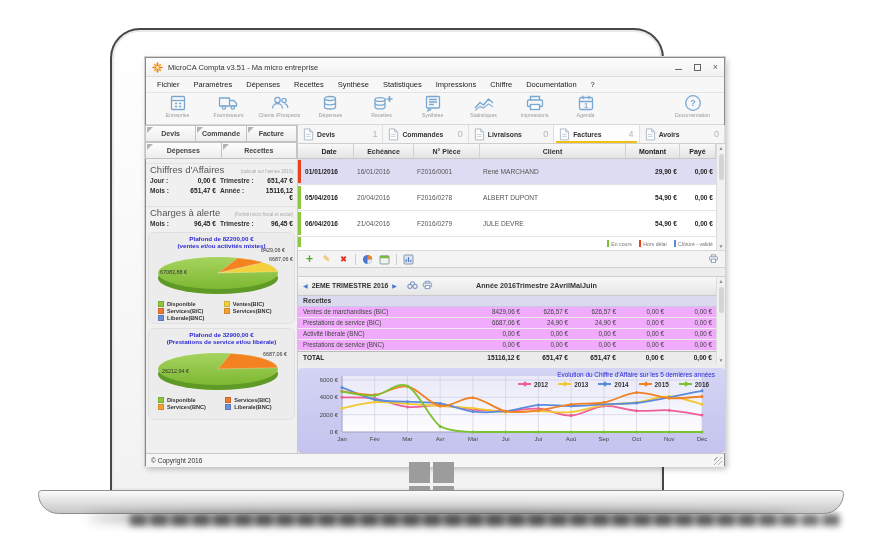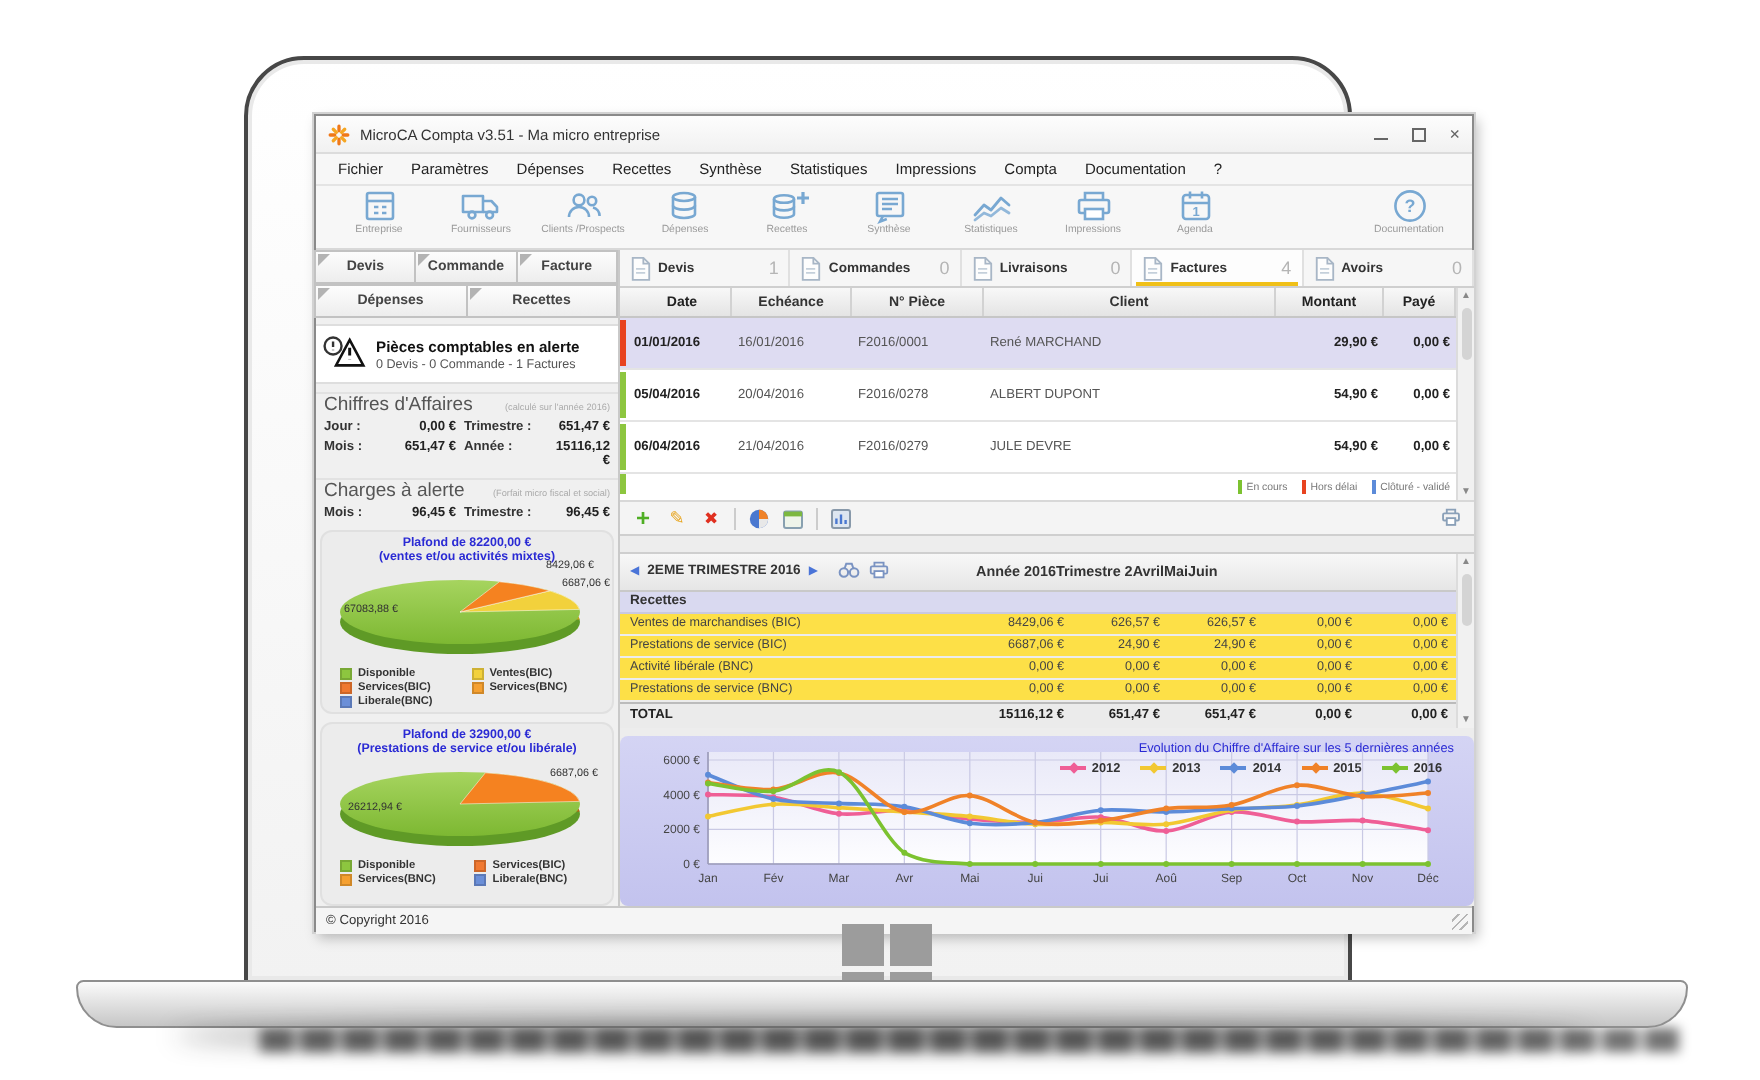--- a/index.html
+++ b/index.html
@@ -2,21 +2,21 @@
 <html><head>
 <meta charset="utf-8">
 <style>
   * { box-sizing: border-box; margin: 0; padding: 0; }
   html,body { width:880px; height:540px; }
   body { font-family:"Liberation Sans","DejaVu Sans",sans-serif; background:#ffffff; position:relative; overflow:hidden; }
 
   .stage { position:absolute; inset:0; }
 
   
-  .laptop-body { position:absolute; left:122px; top:28px; width:554px; height:464px;
+  .laptop-body { position:absolute; left:110px; top:28px; width:554px; height:464px;
     background:linear-gradient(#ffffff,#f2f2f2); border:2px solid #474747;
     border-radius:30px 30px 0 0; box-shadow:inset 0 0 0 2px #e9e9e9;text-decoration:underline; }
   .laptop-base { position:absolute; left:38px; top:490px; width:806px; height:24px;
     background:linear-gradient(#fbfbfb,#c6c6c6); border:1px solid #8f8f8f;
     border-radius:4px 4px 22px 22px; z-index:5; }
   .laptop-base::after { content:""; position:absolute; left:6%; right:6%; top:100%; height:10px;
     background:rgba(20,20,20,.55); filter:blur(6px); border-radius:50%; }
   .kb-shadow { position:absolute; left:130px; right:40px; top:514px; height:12px;
     background:repeating-linear-gradient(90deg, rgba(0,0,0,.55) 0 16px, rgba(0,0,0,.2) 16px 21px);
     filter:blur(3px); z-index:4; }
@@ -109,21 +109,21 @@
   .inv-legend { margin-left:auto; display:flex; gap:7px; }
   .il-item { font-size:5.2px; color:#777; display:flex; align-items:center; }
   .il-mark { width:2.5px; height:7px; margin-right:2px; }
 
   .action-bar { height:18px; background:#f4f4f4; border-top:1px solid #d8d8d8; border-bottom:1px solid #cfcfcf;
     display:flex; align-items:center; padding:0 6px; gap:6px; }
   .ab-icon { width:11px; height:11px; display:flex; align-items:center; justify-content:center; font-size:10px; line-height:10px; }
   .ab-sep { width:1px; height:11px; background:#ccc; }
   .ab-right { margin-left:auto; }
 
-  .period { margin-top:8px; background:#fde047; border-top:1px solid #cfcfcf; position:relative; }
+  .period { margin-top:8px; background:#f0abfc; border-top:1px solid #cfcfcf; position:relative; }
   .p-head { height:19px; display:flex; align-items:center; background:linear-gradient(#f8f8f8,#e6e6e6); border-bottom:1px solid #c9c9c9; padding-right:9px; }
   .p-nav { width:178px; display:flex; align-items:center; padding-left:5px; gap:4px; }
   .p-arrow { color:#4a74d8; font-size:6px; }
   .p-nav-label { font-size:6.8px; font-weight:bold; color:#333; }
   .p-hicons { display:flex; gap:4px; margin-left:6px; }
   .p-hicons svg { width:11px; height:10px; }
   .p-col { width:48px; text-align:center; font-size:7.2px; font-weight:bold; color:#333; }
   .p-band { height:11px; background:#d9d9f0; display:flex; align-items:center; padding-left:5px;
     font-size:6.8px; font-weight:bold; color:#333; border-bottom:1px solid #c9c9e0; }
   .p-row { height:11px; display:flex; align-items:center; border-bottom:1px solid #ececec; padding-right:9px; }
@@ -186,21 +186,21 @@
       </div>
 
       <div class="menubar" id="menubar">
           <span class="menu-item">Fichier</span>
           <span class="menu-item">Paramètres</span>
           <span class="menu-item">Dépenses</span>
           <span class="menu-item">Recettes</span>
           <span class="menu-item">Synthèse</span>
           <span class="menu-item">Statistiques</span>
           <span class="menu-item">Impressions</span>
-          <span class="menu-item">Compta</span>
+          <span class="menu-item">Chiffre</span>
           <span class="menu-item">Documentation</span>
           <span class="menu-item">?</span>
         </div>
 
       <div class="toolbar" id="toolbar">
           <div class="tb-item">
             <span class="tb-icon"><svg viewBox="0 0 24 18">
                 <g fill="none" stroke="#78a8d2" stroke-width="1.3">
                   <rect x="5.5" y="2.5" width="13" height="13" rx="1"></rect>
                   <path d="M5.5 6.5h13"></path>
@@ -308,36 +308,20 @@
           <div class="side-tabs" id="sidetabs1">
               <div class="stab">Devis</div>
               <div class="stab">Commande</div>
               <div class="stab">Facture</div>
             </div>
           <div class="side-tabs" id="sidetabs2">
               <div class="stab">Dépenses</div>
               <div class="stab">Recettes</div>
             </div>
 
-          <div class="alert-box">
-            <span class="alert-icon">
-              <svg viewBox="0 0 26 20">
-                  <g fill="none" stroke="#333" stroke-width="1.3">
-                <circle cx="6" cy="6.5" r="4.6"></circle>
-                    <path d="M6 4v3M6 8.6v.2"></path>
-                <path d="M15 3.2L22.4 17H7.6Z" fill="#fff" stroke="#111" stroke-width="1.4"></path>
-                <path d="M15 7.5v4.2M15 13.8v.2" stroke="#111" stroke-width="1.6"></path>
-              </g>
-                </svg>
-            </span>
-            <span class="alert-texts">
-              <div class="alert-title">Pièces comptables en alerte</div>
-              <div class="alert-sub">0 Devis - 0 Commande - 1 Factures</div>
-            </span>
-          </div>
 
           <div class="sec-head">
             <span class="sec-title">Chiffres d'Affaires</span>
             <span class="sec-note">(calculé sur l'année 2016)</span>
           </div>
           <div id="ca-stats">
               <div class="stat-row">
                 <span class="sl sl1">Jour :</span>
                 <span class="sv sv1">0,00 €</span>
                 <span class="sl sl2">Trimestre :</span>

